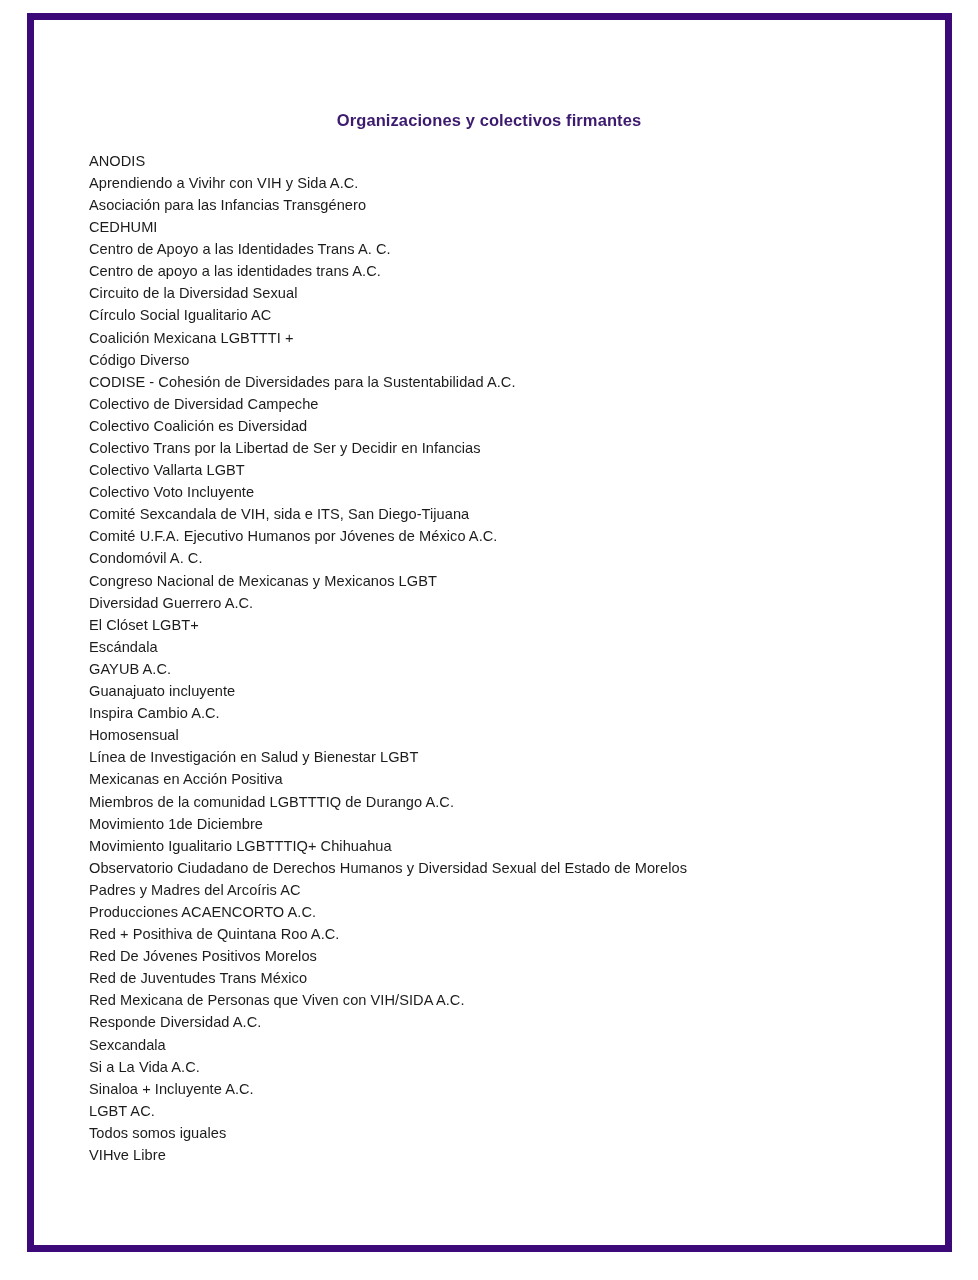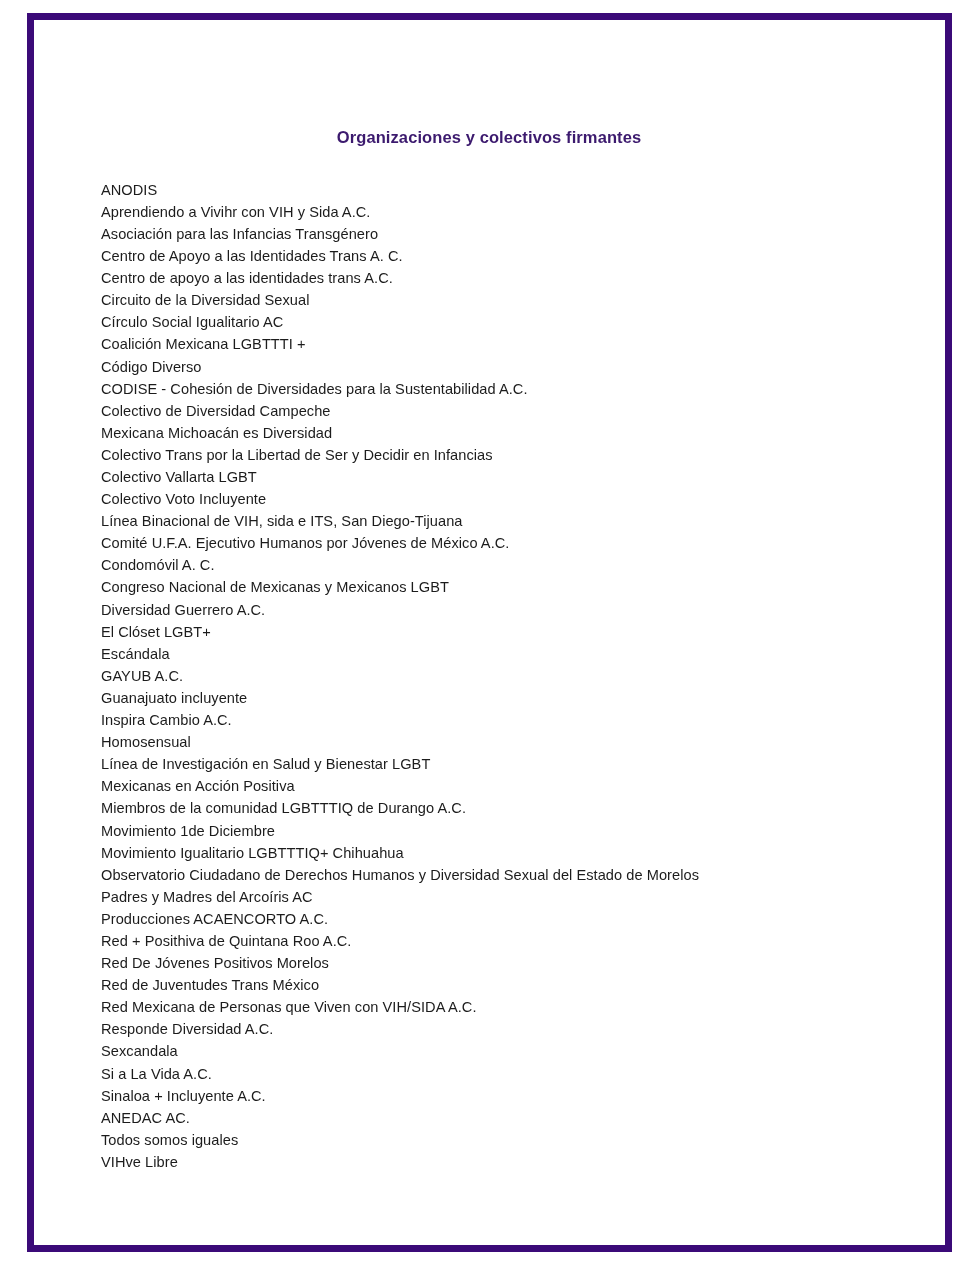--- a/index.html
+++ b/index.html
@@ -34,21 +34,21 @@
     height: 1239px;
     border: 7px solid #3b0a78;
     box-sizing: border-box;
     background: transparent;
   }
 
   
   .content {
     position: absolute;
     left: 89px;
-    top: 30px;
+    top: 13px;
     width: 840px;
     height: 1239px;
     box-sizing: border-box;
     padding-top: 16px;
   }
 
   
   .doc-title {
     margin: 0;
     padding-top: 82px;
@@ -58,21 +58,21 @@
     font-size: 16.5px;
     font-weight: bold;
     color: #3c1a6e;
     letter-spacing: 0.1px;
     line-height: 1.2;
   }
 
   
   .org-list {
     list-style: none;
-    margin: 12px;
+    margin: 0;
     padding: 0;
     padding-top: 19px;
   }
   .org-list li {
     font-size: 14.6px;
     line-height: 22.1px;
     color: #1c1c1c;
     white-space: nowrap;
     letter-spacing: 0.05px;
   }
@@ -85,33 +85,34 @@
   <div class="frame"></div>
 
   <div class="content">
 
     <h1 class="doc-title">Organizaciones y colectivos firmantes</h1>
 
     <ul class="org-list">
       <li>ANODIS</li>
       <li>Aprendiendo a Vivihr con VIH y Sida A.C.</li>
       <li>Asociación para las Infancias Transgénero</li>
+      <li>CEDHUMI</li>
       <li>Centro de Apoyo a las Identidades Trans A. C.</li>
       <li>Centro de apoyo a las identidades trans A.C.</li>
       <li>Circuito de la Diversidad Sexual</li>
       <li>Círculo Social Igualitario AC</li>
       <li>Coalición Mexicana LGBTTTI +</li>
       <li>Código Diverso</li>
       <li>CODISE - Cohesión de Diversidades para la Sustentabilidad A.C.</li>
       <li>Colectivo de Diversidad Campeche</li>
-      <li>Mexicana Michoacán es Diversidad</li>
+      <li>Colectivo Coalición es Diversidad</li>
       <li>Colectivo Trans por la Libertad de Ser y Decidir en Infancias</li>
       <li>Colectivo Vallarta LGBT</li>
       <li>Colectivo Voto Incluyente</li>
-      <li>Línea Binacional de VIH, sida e ITS, San Diego-Tijuana</li>
+      <li>Comité Sexcandala de VIH, sida e ITS, San Diego-Tijuana</li>
       <li>Comité U.F.A. Ejecutivo Humanos por Jóvenes de México A.C.</li>
       <li>Condomóvil A. C.</li>
       <li>Congreso Nacional de Mexicanas y Mexicanos LGBT</li>
       <li>Diversidad Guerrero A.C.</li>
       <li>El Clóset LGBT+</li>
       <li>Escándala</li>
       <li>GAYUB A.C.</li>
       <li>Guanajuato incluyente</li>
       <li>Inspira Cambio A.C.</li>
       <li>Homosensual</li>
@@ -124,19 +125,19 @@
       <li>Padres y Madres del Arcoíris AC</li>
       <li>Producciones ACAENCORTO A.C.</li>
       <li>Red + Posithiva de Quintana Roo A.C.</li>
       <li>Red De Jóvenes Positivos Morelos</li>
       <li>Red de Juventudes Trans México</li>
       <li>Red Mexicana de Personas que Viven con VIH/SIDA A.C.</li>
       <li>Responde Diversidad A.C.</li>
       <li>Sexcandala</li>
       <li>Si a La Vida A.C.</li>
       <li>Sinaloa + Incluyente A.C.</li>
-      <li>ANEDAC AC.</li>
+      <li>LGBT AC.</li>
       <li>Todos somos iguales</li>
       <li>VIHve Libre</li>
     </ul>
 
   </div>
 </div>
 
 </body></html>

